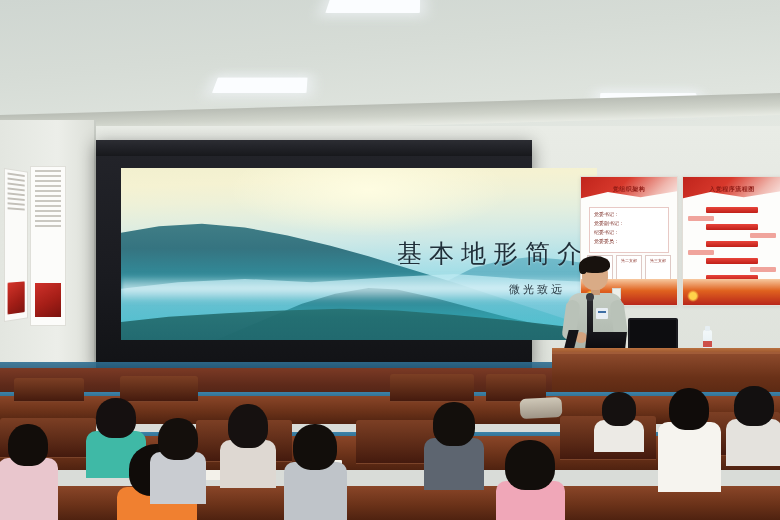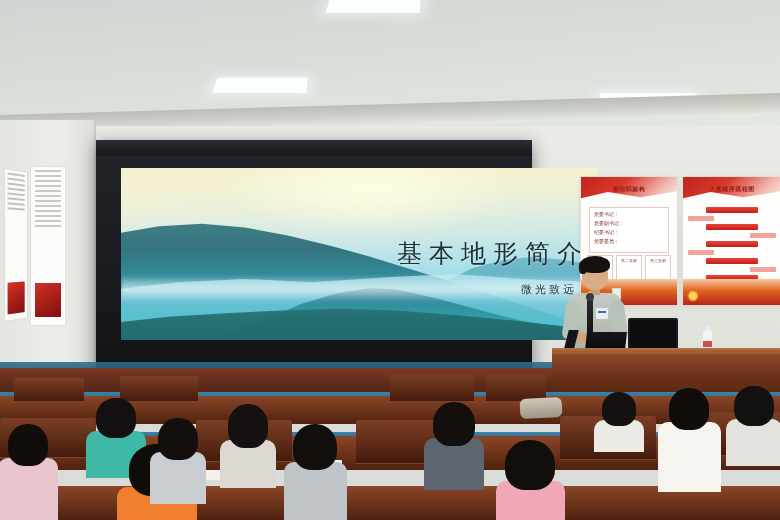--- a/index.html
+++ b/index.html
@@ -127,21 +127,21 @@
     filter:blur(2px);
   }
   .slide-title{
     position:absolute;right:8px;top:40%;
     font-family:"DejaVu Serif","Liberation Serif",serif;
     font-size:25px;color:#20303a;letter-spacing:7px;
     text-shadow:0 1px 2px rgba(255,255,255,.35);
     white-space:nowrap;
   }
   .slide-sub{
-    position:absolute;right:20px;top:66%;
+    position:absolute;right:32px;top:66%;
     font-family:"DejaVu Serif","Liberation Serif",serif;
     font-size:11px;color:#2a3b44;letter-spacing:3px;white-space:nowrap;
   }
 
   
   .banner{
     position:absolute;top:176px;height:128px;background:#fdfdfb;
     border:1px solid #e2ded7;overflow:hidden;
     box-shadow:0 1px 4px rgba(0,0,0,.08);
   }

